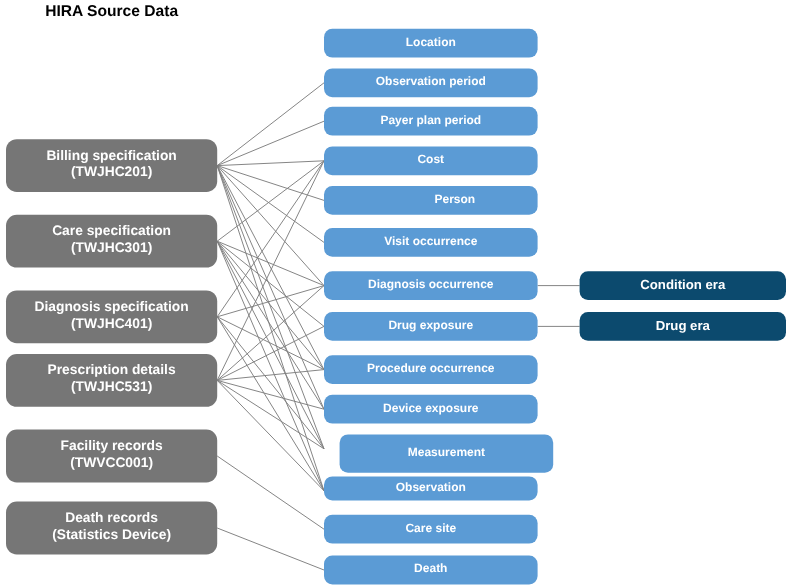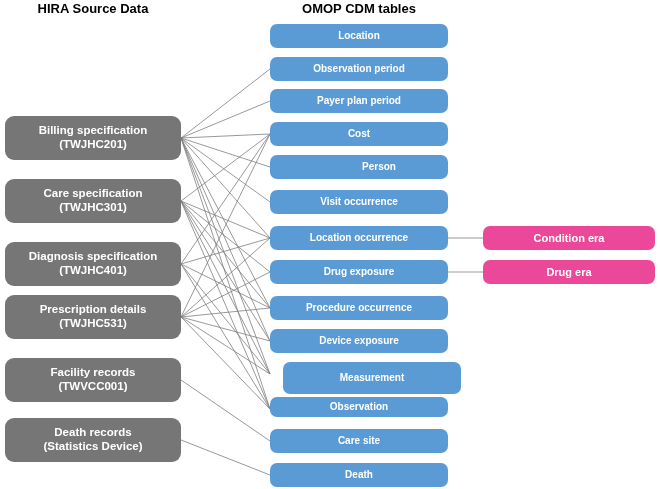--- a/index.html
+++ b/index.html
@@ -62,32 +62,31 @@
     width: 178px;
     height: 24px;
     background: #5B9BD5;
     font-size: 10px;
     font-weight: bold;
   }
   .node.derived {
     left: 483px;
     width: 172px;
     height: 24px;
-    background: #ec4899;
+    background: #0c4a6e;
     font-size: 11px;
     font-weight: bold;
   }
 </style>
 </head>
 <body>
 
 <div id="canvas">
 
   <div class="col-header" id="hdr-hira">HIRA Source Data</div>
-  <div class="col-header" id="hdr-omop">OMOP CDM tables</div>
 
   <svg id="links" viewBox="0 0 660 489" xmlns="http://www.w3.org/2000/svg">
       <line x1="181" y1="138" x2="270" y2="69" stroke="#7F7F7F" stroke-width="0.8"></line>
       <line x1="181" y1="138" x2="270" y2="101" stroke="#7F7F7F" stroke-width="0.8"></line>
       <line x1="181" y1="138" x2="270" y2="134" stroke="#7F7F7F" stroke-width="0.8"></line>
       <line x1="181" y1="138" x2="270" y2="167" stroke="#7F7F7F" stroke-width="0.8"></line>
       <line x1="181" y1="138" x2="270" y2="202" stroke="#7F7F7F" stroke-width="0.8"></line>
       <line x1="181" y1="138" x2="270" y2="238" stroke="#7F7F7F" stroke-width="0.8"></line>
       <line x1="181" y1="138" x2="270" y2="308" stroke="#7F7F7F" stroke-width="0.8"></line>
       <line x1="181" y1="138" x2="270" y2="341" stroke="#7F7F7F" stroke-width="0.8"></line>
@@ -132,21 +131,21 @@
       <div class="node source" style="top: 418px; left: 5px; width: 176px; height: 44px;">Death records
 (Statistics Device)</div>
     </div>
   <div id="omop-layer">
       <div class="node omop" style="top: 24px; left: 270px; width: 178px; height: 24px;">Location</div>
       <div class="node omop" style="top: 57px; left: 270px; width: 178px; height: 24px;">Observation period</div>
       <div class="node omop" style="top: 89px; left: 270px; width: 178px; height: 24px;">Payer plan period</div>
       <div class="node omop" style="top: 122px; left: 270px; width: 178px; height: 24px;">Cost</div>
       <div class="node omop" style="top: 155px; left: 270px; width: 178px; height: 24px; padding-left: 40px;">Person</div>
       <div class="node omop" style="top: 190px; left: 270px; width: 178px; height: 24px;">Visit occurrence</div>
-      <div class="node omop" style="top: 226px; left: 270px; width: 178px; height: 24px;">Location occurrence</div>
+      <div class="node omop" style="top: 226px; left: 270px; width: 178px; height: 24px;">Diagnosis occurrence</div>
       <div class="node omop" style="top: 260px; left: 270px; width: 178px; height: 24px;">Drug exposure</div>
       <div class="node omop" style="top: 296px; left: 270px; width: 178px; height: 24px;">Procedure occurrence</div>
       <div class="node omop" style="top: 329px; left: 270px; width: 178px; height: 24px;">Device exposure</div>
       <div class="node omop" style="top: 362px; left: 283px; width: 178px; height: 32px;">Measurement</div>
       <div class="node omop" style="top: 397px; left: 270px; width: 178px; height: 20px;">Observation</div>
       <div class="node omop" style="top: 429px; left: 270px; width: 178px; height: 24px;">Care site</div>
       <div class="node omop" style="top: 463px; left: 270px; width: 178px; height: 24px;">Death</div>
     </div>
   <div id="derived-layer">
       <div class="node derived" style="top: 226px; left: 483px; width: 172px; height: 24px;">Condition era</div>

